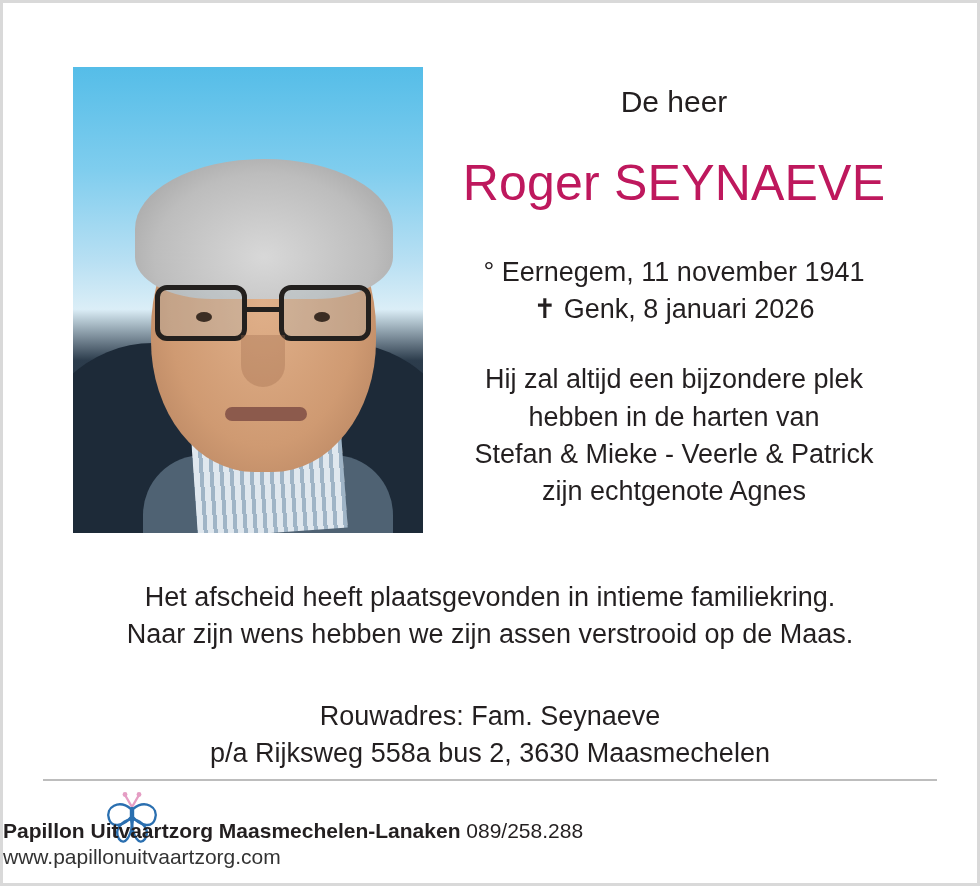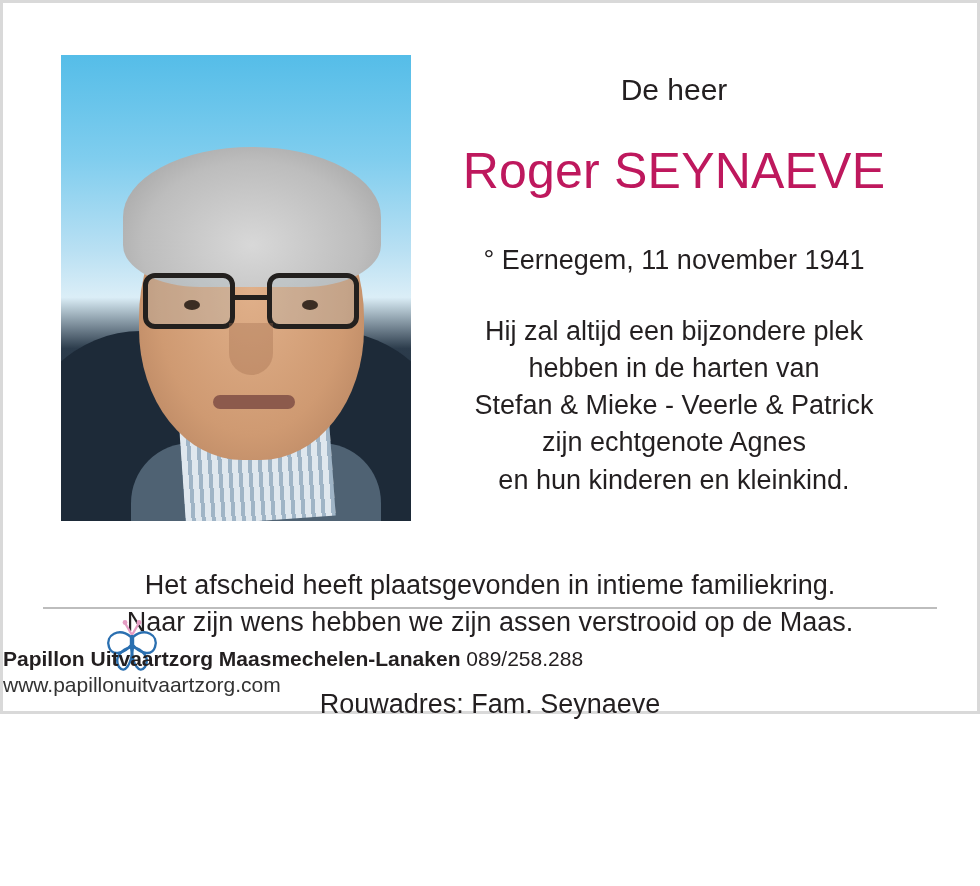--- a/index.html
+++ b/index.html
@@ -11,24 +11,24 @@
     width: 980px;
     height: 886px;
     font-family: "Liberation Sans", sans-serif;
     color: #231f20;
     overflow: hidden;
   }
   .card {
     position: relative;
     box-sizing: border-box;
     width: 980px;
-    height: 714px;
+    height: 886px;
     background: #ffffff;
     border: 3px solid #d9d9d9;
-    padding: 0;
+    padding: 12px;
   }
   .top-section {
     display: flex;
     flex-direction: row;
     align-items: flex-start;
     padding: 52px 0 0 0;
   }
   .portrait-wrap {
     width: 410px;
     padding-left: 58px;
@@ -260,38 +260,39 @@
         <div class="ph-nose"></div>
         <div class="ph-mouth"></div>
       </div>
     </div>
 
     <div class="right-col">
       <div class="salutation">De heer</div>
       <div class="name">Roger SEYNAEVE</div>
       <div class="dates">
         <div>° Eernegem, 11 november 1941</div>
+        <div>✝ Genk, 8 januari 2026</div>
       </div>
       <div class="verse">
         <div>Hij zal altijd een bijzondere plek</div>
         <div>hebben in de harten van</div>
         <div>Stefan &amp; Mieke - Veerle &amp; Patrick</div>
         <div>zijn echtgenote Agnes</div>
-        <div>en hun kinderen en kleinkind.</div>
       </div>
     </div>
   </div>
 
   <div class="center-block farewell">
     <div>Het afscheid heeft plaatsgevonden in intieme familiekring.</div>
     <div>Naar zijn wens hebben we zijn assen verstrooid op de Maas.</div>
   </div>
 
   <div class="center-block address">
     <div>Rouwadres: Fam. Seynaeve</div>
+    <div>p/a Rijksweg 558a bus 2, 3630 Maasmechelen</div>
   </div>
 
   <div class="footer-rule"></div>
 
   <div class="butterfly">
     <svg viewBox="0 0 62 56" width="62" height="56" aria-hidden="true">
       <path d="M31 16 L24 4 M31 16 L38 4" stroke="#e59ec4" stroke-width="2.4" fill="none"></path>
       <circle cx="24" cy="3.5" r="2.4" fill="#e59ec4"></circle>
       <circle cx="38" cy="3.5" r="2.4" fill="#e59ec4"></circle>
       <path d="M30 18 C18 8, 4 16, 8 28 C11 38, 24 34, 30 26 Z" fill="none" stroke="#2a6fb0" stroke-width="2.4"></path>

